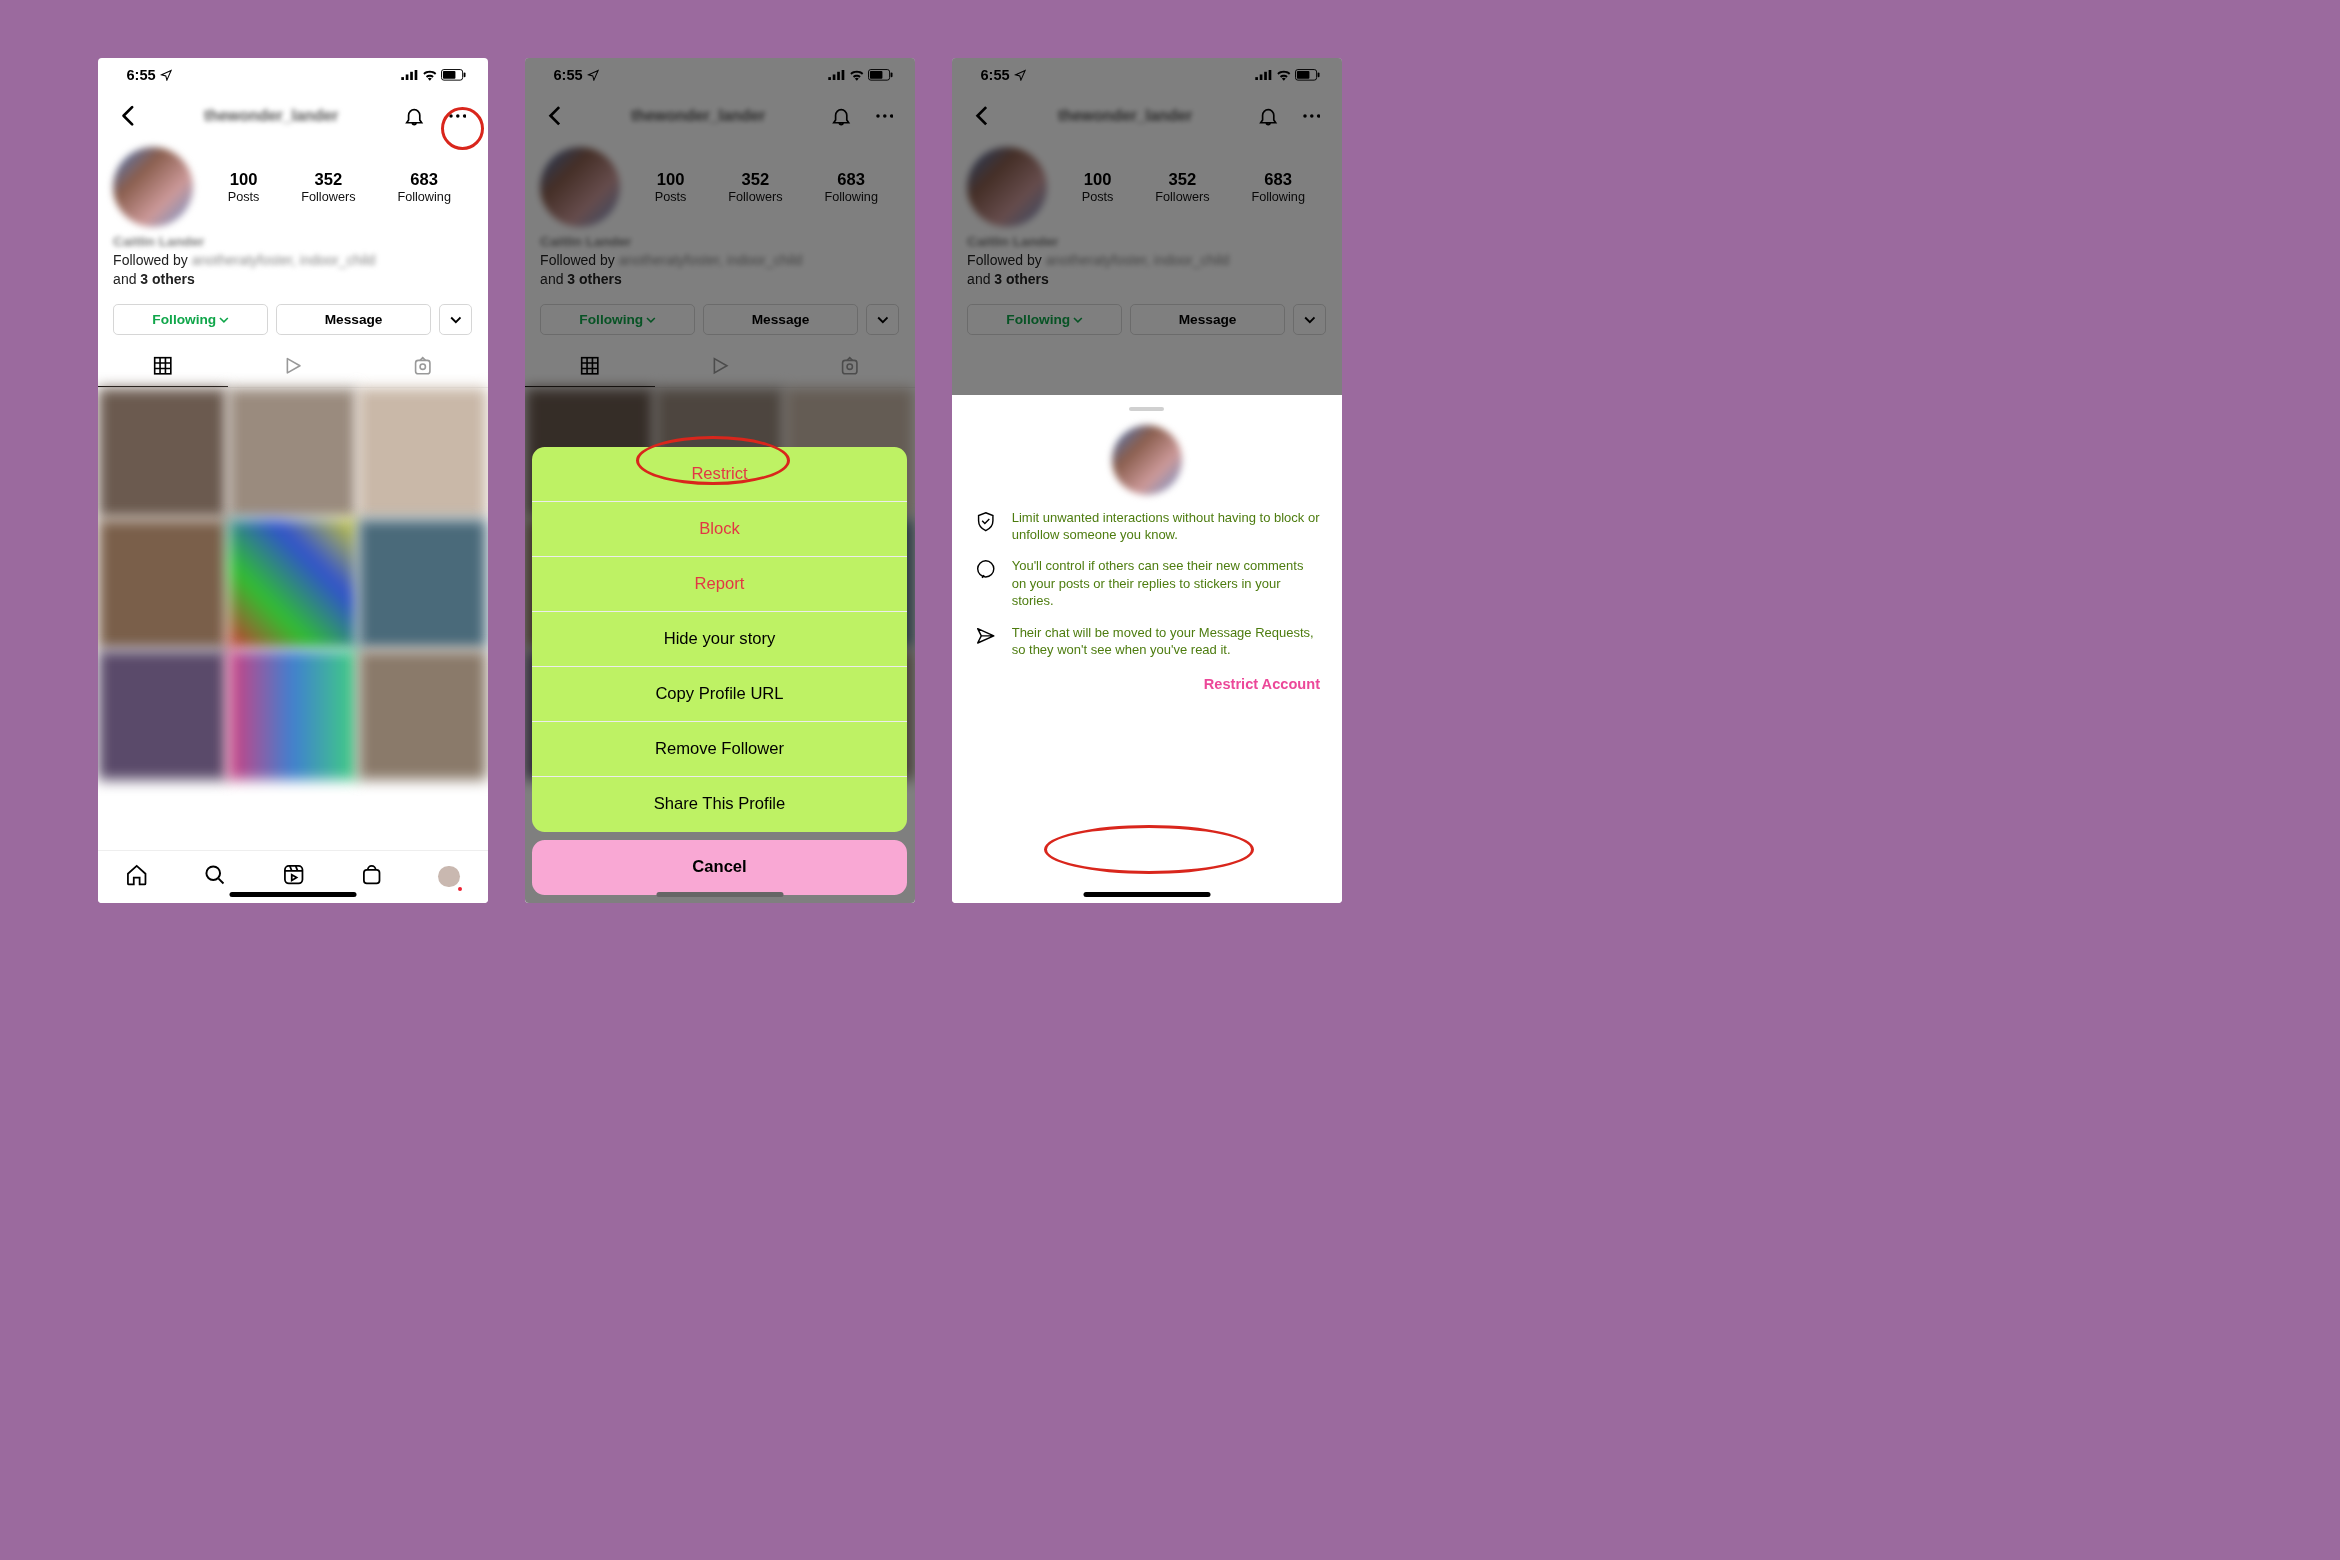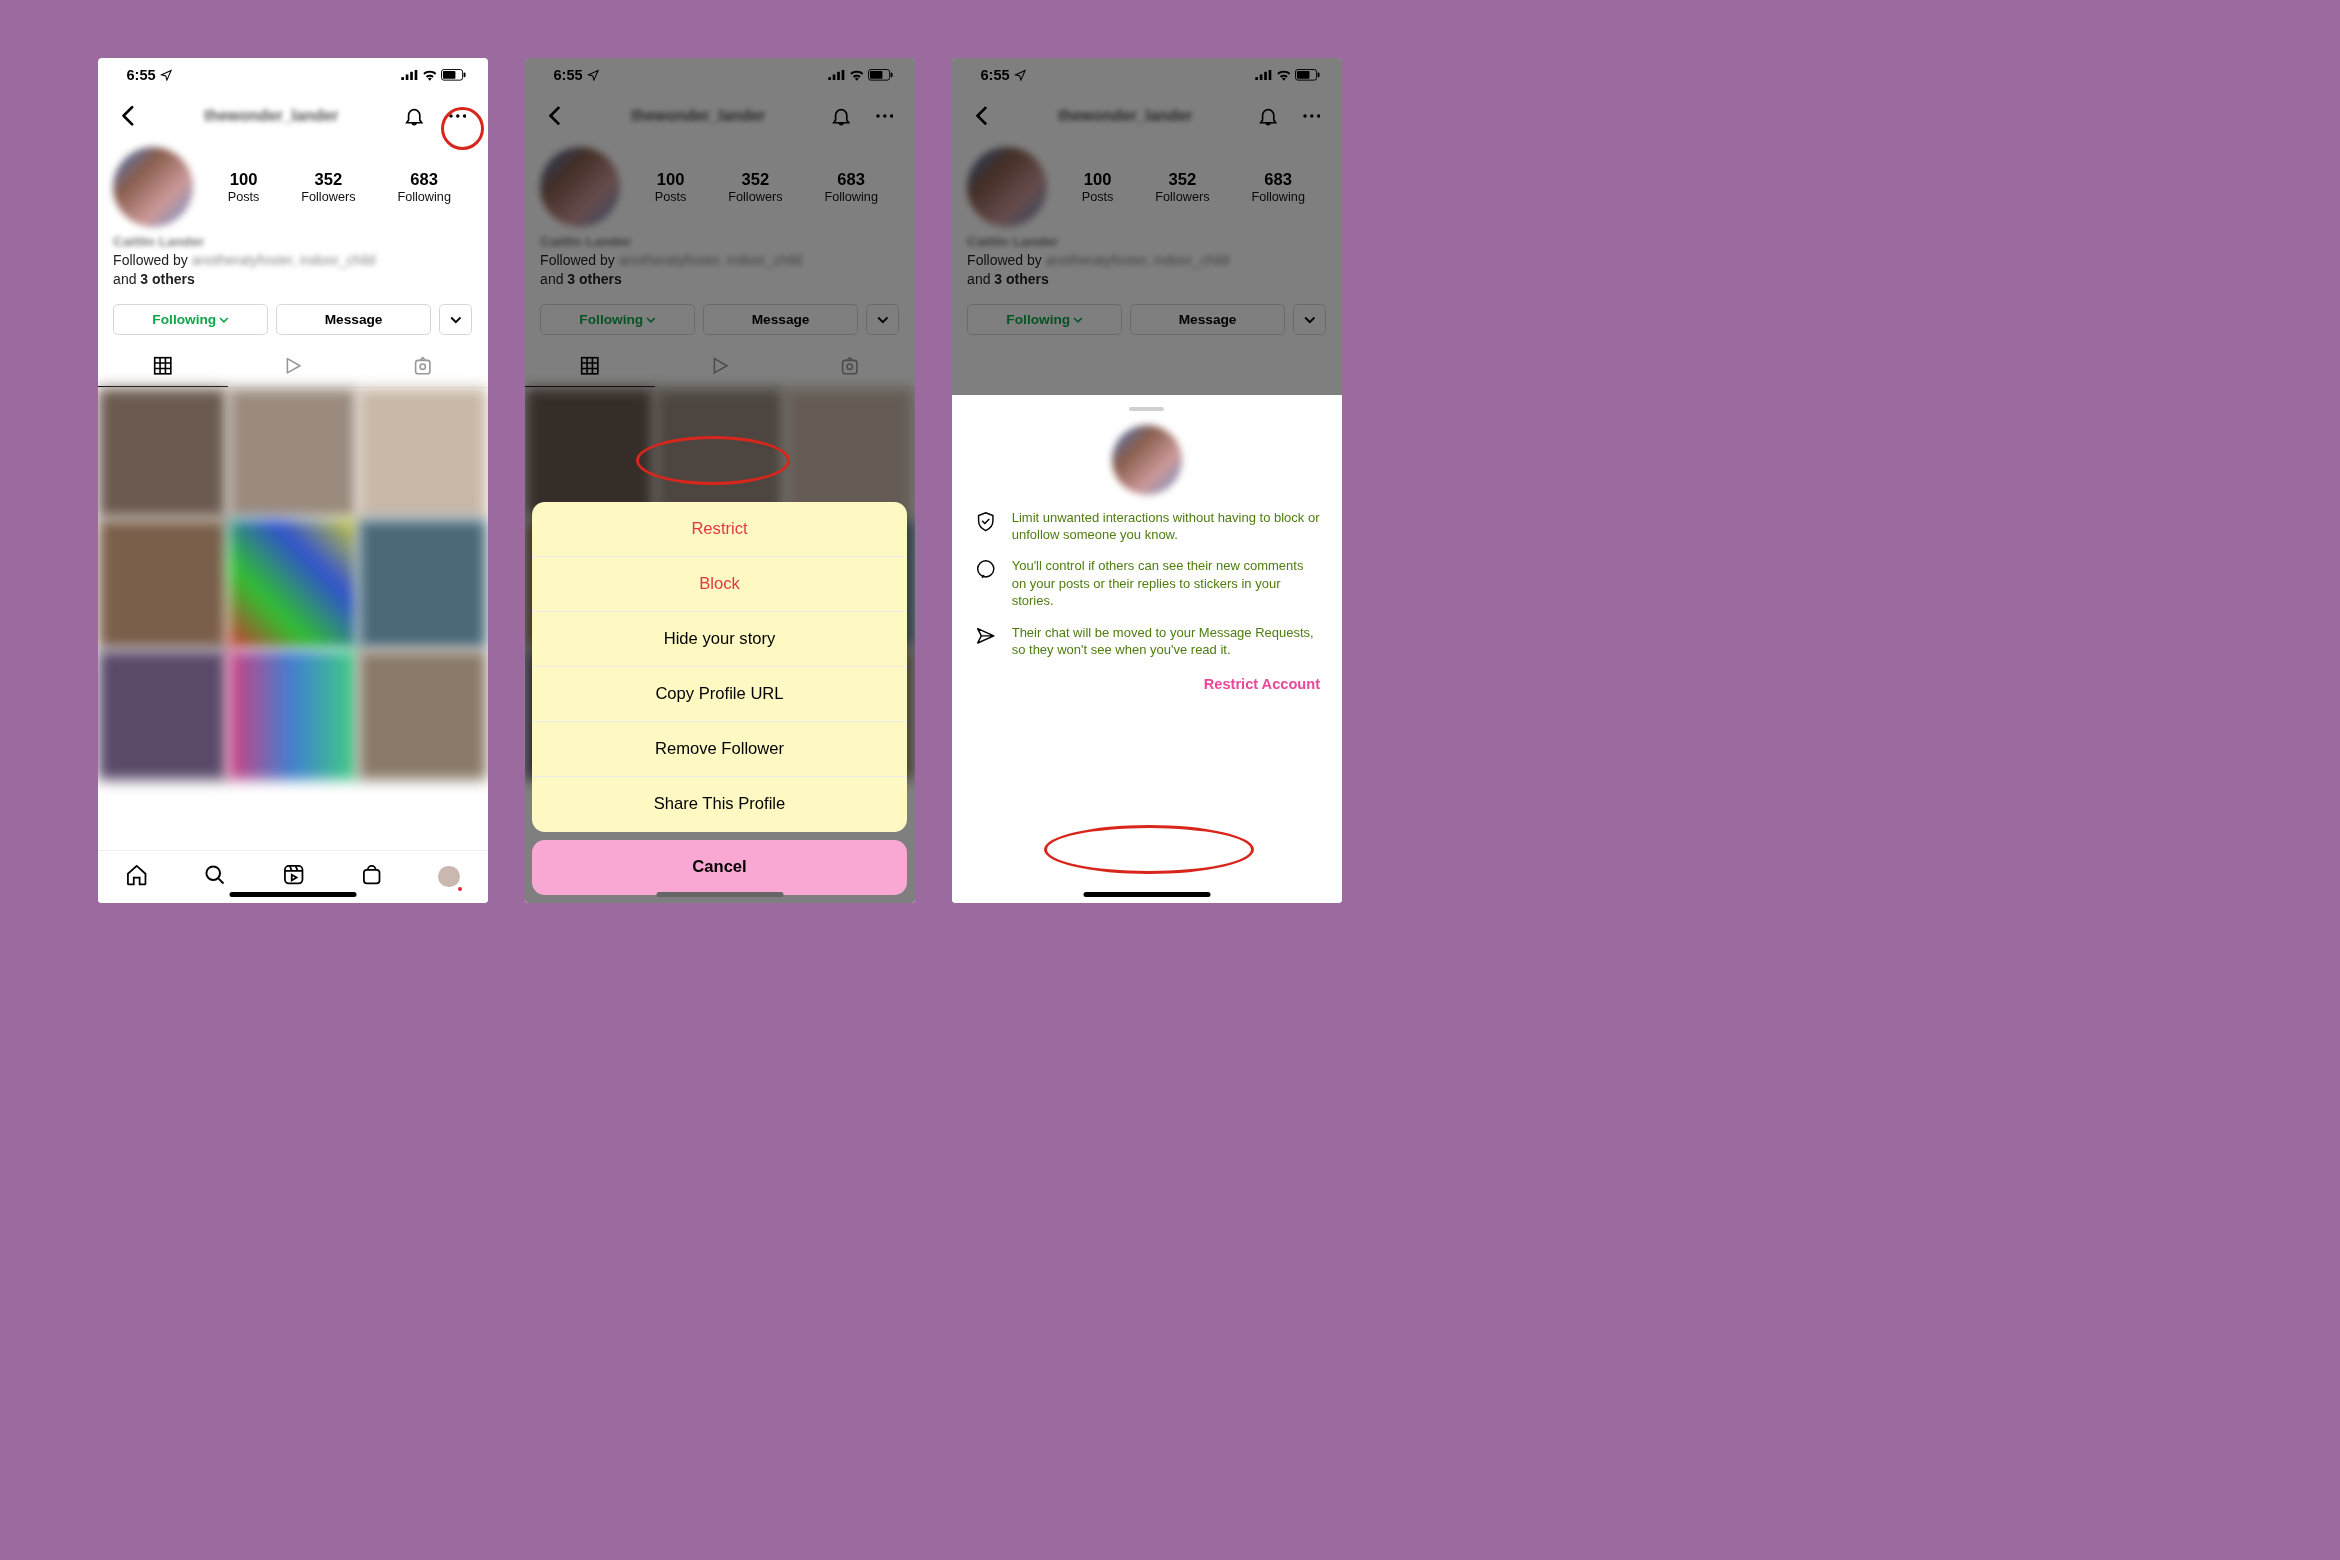--- a/index.html
+++ b/index.html
@@ -106,21 +106,21 @@
   }
   .home-indicator {
     position:absolute; bottom:5.9px; left:50%; transform:translateX(-50%);
     width:127px; height:4.4px; background:#000; border-radius:2.9px;
   }
   
   .actionsheet {
     position:absolute; left:7.8px; right:7.8px; bottom:7.8px; z-index:10;
   }
   .sheet-group {
-    background:#fef9c3; border-radius:12.7px; overflow:hidden; margin-bottom:7.8px;
+    background:#bef264; border-radius:12.7px; overflow:hidden; margin-bottom:7.8px;
   }
   .sheet-item {
     height:55px; display:flex; align-items:center; justify-content:center;
     font-size:16.6px; border-bottom:1px solid #ececec;
   }
   .sheet-item:last-child { border-bottom:none; }
   .sheet-item.red { color:#e23744; }
   .sheet-cancel {
     background:#f9a8d4; border-radius:12.7px; height:55px;
     display:flex; align-items:center; justify-content:center;
@@ -417,20 +417,23 @@
   <div class="dimmer"></div>
 
   <div class="actionsheet">
     <div class="sheet-group">
       <div class="sheet-item red">
           <span>Restrict</span>
         </div>
       <div class="sheet-item red">
           <span>Block</span>
         </div>
+      <div class="sheet-item red">
+          <span>Report</span>
+        </div>
       <div class="sheet-item">
           <span>Hide your story</span>
         </div>
       <div class="sheet-item">
           <span>Copy Profile URL</span>
         </div>
       <div class="sheet-item">
           <span>Remove Follower</span>
         </div>
       <div class="sheet-item">

